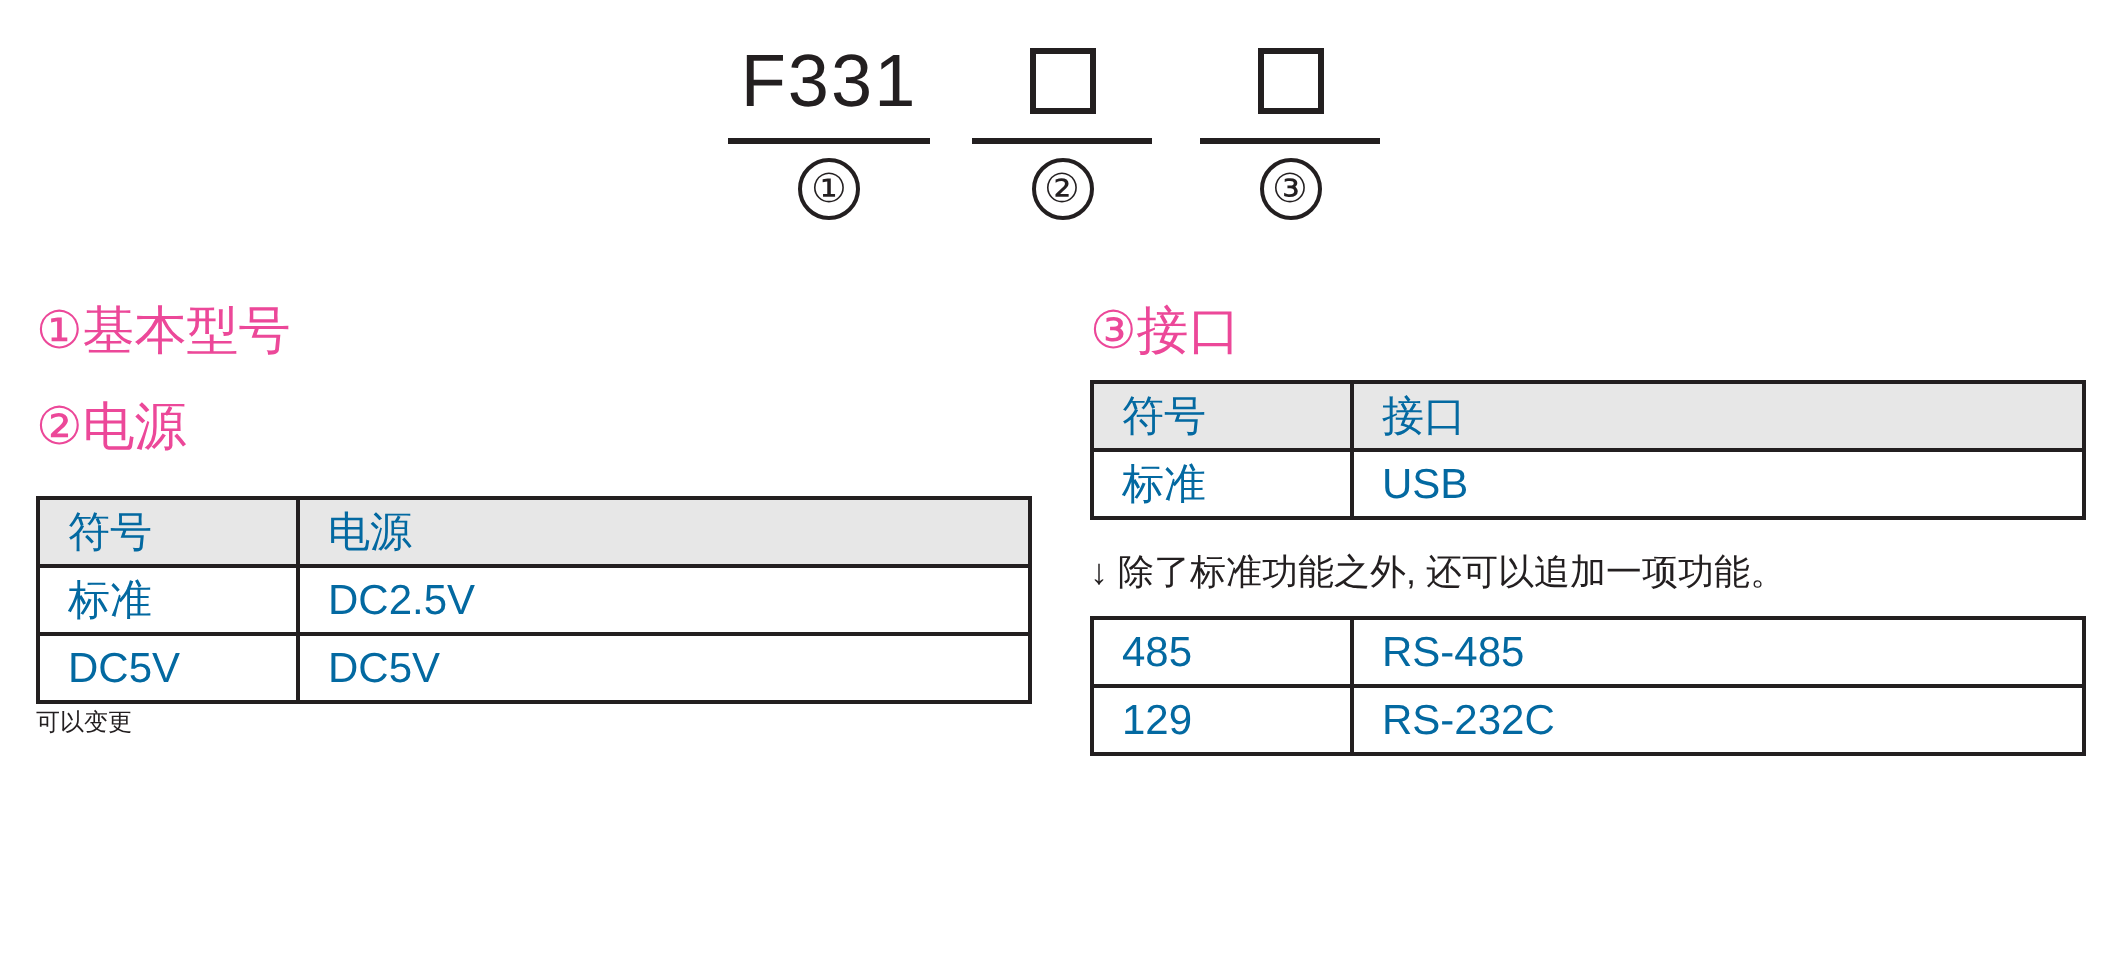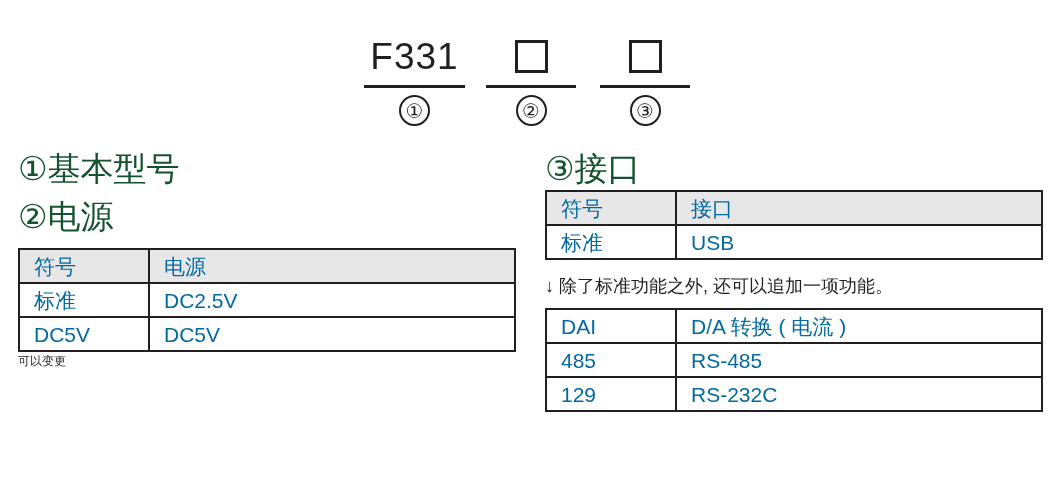--- a/index.html
+++ b/index.html
@@ -13,21 +13,21 @@
     position: relative;
     font-family: "Liberation Sans", "DejaVu Sans", sans-serif;
     color: #231f20;
     overflow: hidden;
   }
 
   
   #model-diagram {
     position: absolute;
     left: 0;
-    top: 16px;
+    top: 0;
     width: 962px;
     height: 125px;
   }
   .mn-group {
     position: absolute;
     text-align: center;
   }
   .mn-slot {
     height: 52px;
     display: flex;
@@ -72,23 +72,23 @@
   #group-2 { left: 486px; top: 14px; width: 90px; }
   #group-3 { left: 600px; top: 14px; width: 90px; }
 
   
   .column { position: absolute; top: 0; }
   #left-column  { left: 18px;  width: 496px; }
   #right-column { left: 545px; width: 496px; }
 
   .section-heading {
     position: absolute;
-    font-size: 33px;
-    line-height: 1;
-    color: #14532d;
+    font-size: 26px;
+    line-height: 1;
+    color: #ec4899;
     white-space: nowrap;
   }
   #heading-basic-model { top: 152px; }
   #heading-power       { top: 200px; }
   #heading-interface   { top: 152px; }
 
   
   table.spec-table {
     position: absolute;
     border-collapse: collapse;
@@ -222,24 +222,20 @@
 
   <div class="note-text" id="note-option">↓ 除了标准功能之外, 还可以追加一项功能。</div>
 
   <table class="spec-table" id="table-option">
     <colgroup>
       <col class="col-symbol">
       <col class="col-value">
     </colgroup>
     <tbody>
       <tr>
-        <td>DAI</td>
-        <td>D/A 转换 ( 电流 )</td>
-      </tr>
-      <tr>
         <td>485</td>
         <td>RS-485</td>
       </tr>
       <tr>
         <td>129</td>
         <td>RS-232C</td>
       </tr>
     </tbody>
   </table>
 

